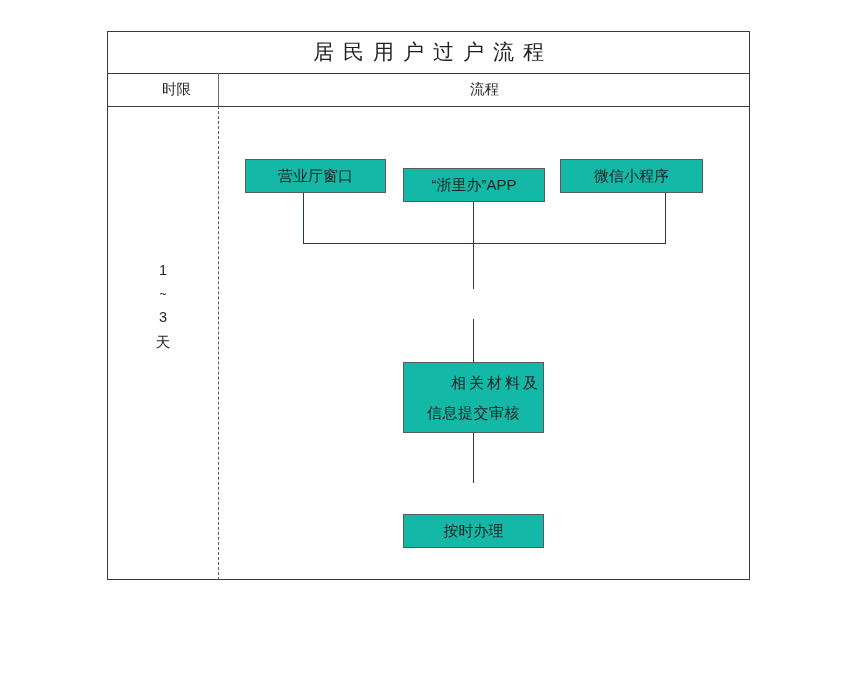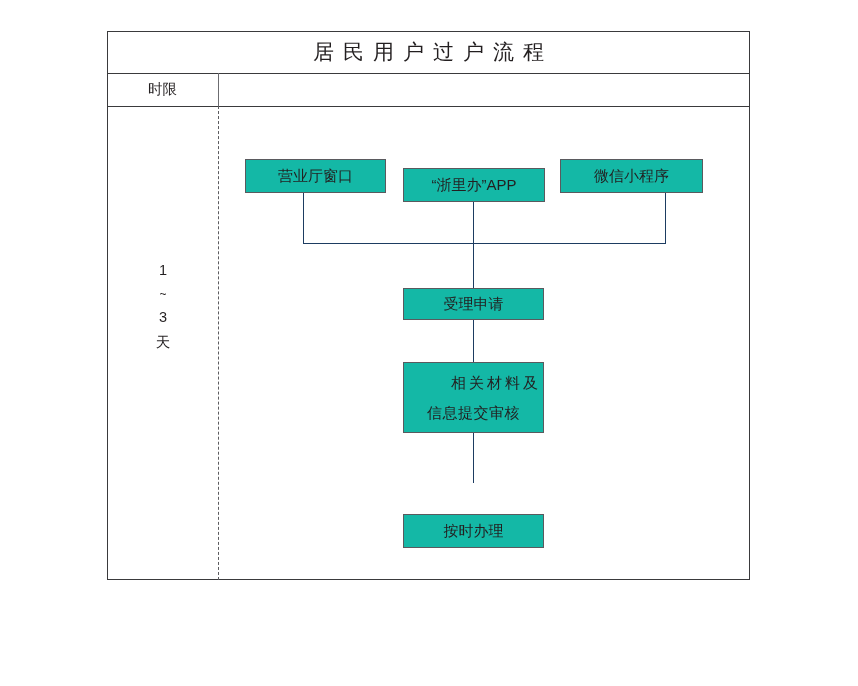--- a/index.html
+++ b/index.html
@@ -83,20 +83,21 @@
   .col-head-left {
     position: absolute;
     left: 107px;
     top: 73px;
     width: 111px;
     height: 33px;
     line-height: 33px;
     text-align: center;
     font-size: 14.5px;
     color: #231f20;
+    padding-left: 14px;
   }
   .col-head-right {
     position: absolute;
     left: 219px;
     top: 73px;
     width: 531px;
     height: 33px;
     line-height: 33px;
     text-align: center;
     font-size: 14.5px;
@@ -183,20 +184,21 @@
 
   <div class="table-frame"></div>
   <div class="hline row1"></div>
   <div class="hline row2"></div>
   <div class="vline-head"></div>
   <div class="vline-dashed"></div>
 
   <div class="chart-title">居民用户过户流程</div>
 
   <div class="col-head-left">时限</div>
+  <div class="col-head-right">流程</div>
 
   <div class="duration">
     <span class="dline">1</span>
     <span class="dline tilde">~</span>
     <span class="dline">3</span>
     <span class="dline">天</span>
   </div>
 
   <div class="conn conn-v" id="drop-left"></div>
   <div class="conn conn-v" id="drop-mid"></div>
@@ -209,23 +211,20 @@
   <div class="node" id="node-hall">
     <span class="ln">营业厅窗口</span>
   </div>
   <div class="node" id="node-app">
     <span class="ln">“浙里办”APP</span>
   </div>
   <div class="node" id="node-wechat">
     <span class="ln">微信小程序</span>
   </div>
 
-  <div class="node" id="node-accept">
-    <span class="ln">受理申请</span>
-  </div>
   <div class="node" id="node-submit">
     <span class="ln ln-1">相关材料及</span>
     <span class="ln ln-2">信息提交审核</span>
   </div>
   <div class="node" id="node-handle">
     <span class="ln">按时办理</span>
   </div>
 
 </div>
 

